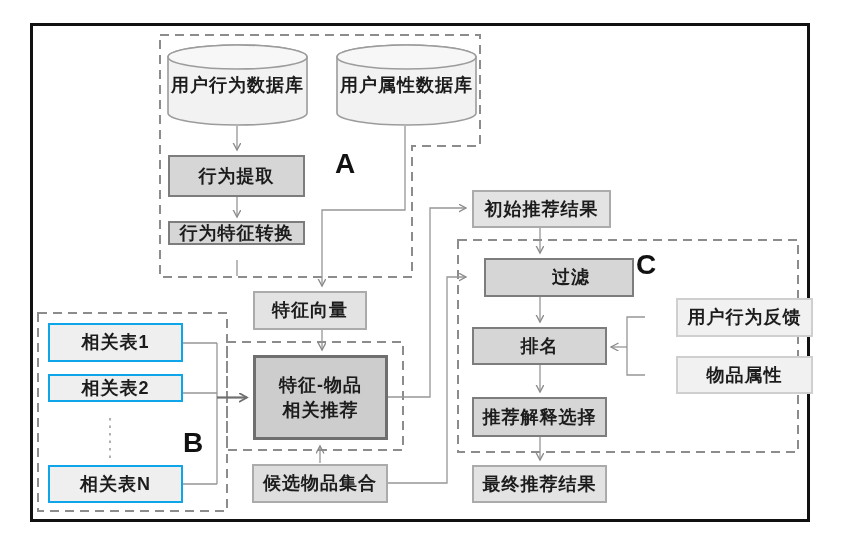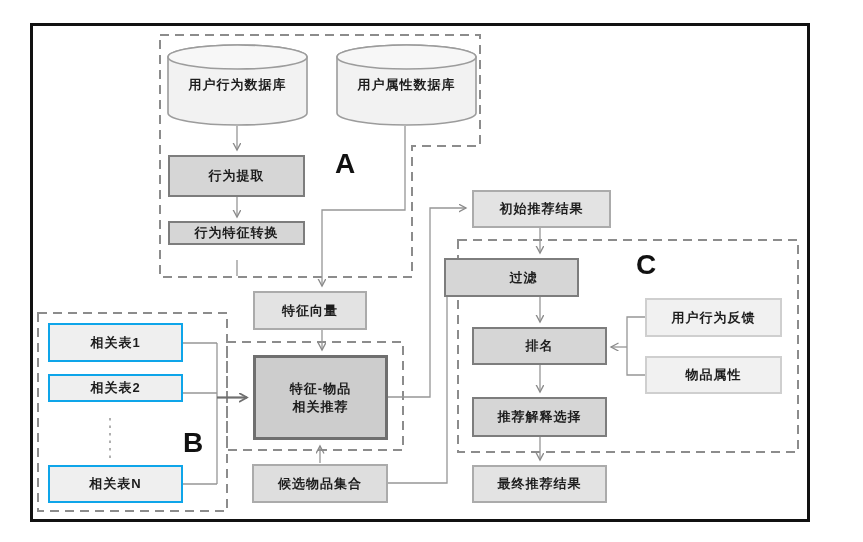--- a/index.html
+++ b/index.html
@@ -3,26 +3,26 @@
 <meta charset="utf-8">
 <style>
   html,body{margin:0;padding:0;background:#ffffff;}
   .stage{position:relative;width:863px;height:542px;background:#ffffff;overflow:hidden;
          font-family:"Liberation Sans",sans-serif;}
   .frame{position:absolute;left:30px;top:23px;width:780px;height:499px;
          border:3px solid #111;box-sizing:border-box;background:#fff;}
   .wires{position:absolute;left:0;top:0;}
   .box{position:absolute;display:flex;align-items:center;justify-content:center;
        box-sizing:border-box;text-align:center;color:#1c1c1c;
-       font-size:13px;font-weight:bold;letter-spacing:1px;line-height:1.35;}
+       font-size:18px;font-weight:bold;letter-spacing:1px;line-height:1.35;}
   .process{background:#d6d6d6;border:2px solid #7d7d7d;}
   .core{background:#cdcdcd;border:3px solid #6f6f6f;flex-direction:column;}
   .data{background:#e3e3e3;border:2px solid #ababab;}
   .table{background:#efefef;border:2px solid #0ea5e9;}
-  .feedback{background:#f1f1f1;border:2px solid #cfcfcf;}
+  .feedback{background:#f1f1f1;border:2px solid #cfcfcf;margin-left:31px;}
   .cyltext{background:transparent;border:none;}
   .glabel{position:absolute;font-size:28px;font-weight:bold;color:#111;line-height:1;}
 </style>
 </head>
 <body>
 
 <div class="stage">
 
   <div class="frame"></div>
 
@@ -88,21 +88,21 @@
     <span>相关推荐</span>
   </div>
 
   <div class="box table" style="left:48px;top:323px;width:135px;height:39px;">相关表1</div>
   <div class="box table" style="left:48px;top:374px;width:135px;height:28px;">相关表2</div>
   <div class="box table" style="left:48px;top:465px;width:135px;height:38px;">相关表N</div>
 
   <div class="box data" style="left:252px;top:464px;width:136px;height:39px;background:#dedede;">候选物品集合</div>
 
   <div class="box data" style="left:472px;top:190px;width:139px;height:38px;">初始推荐结果</div>
-  <div class="box process" style="left:444px;top:258px;width:135px;height:39px;padding-left:24px;">过滤</div>
+  <div class="box process" style="left:484px;top:258px;width:150px;height:39px;padding-left:24px;">过滤</div>
   <div class="box process" style="left:472px;top:327px;width:135px;height:38px;">排名</div>
   <div class="box process" style="left:472px;top:397px;width:135px;height:40px;">推荐解释选择</div>
   <div class="box data" style="left:472px;top:465px;width:135px;height:38px;">最终推荐结果</div>
 
   <div class="box feedback" style="left:645px;top:298px;width:137px;height:39px;">用户行为反馈</div>
   <div class="box feedback" style="left:645px;top:356px;width:137px;height:38px;">物品属性</div>
 
   <div class="glabel" style="left:335px;top:150px;">A</div>
   <div class="glabel" style="left:183px;top:429px;">B</div>
   <div class="glabel" style="left:636px;top:251px;">C</div>

